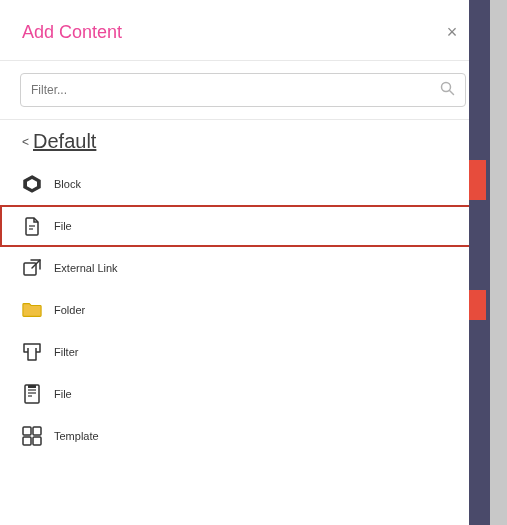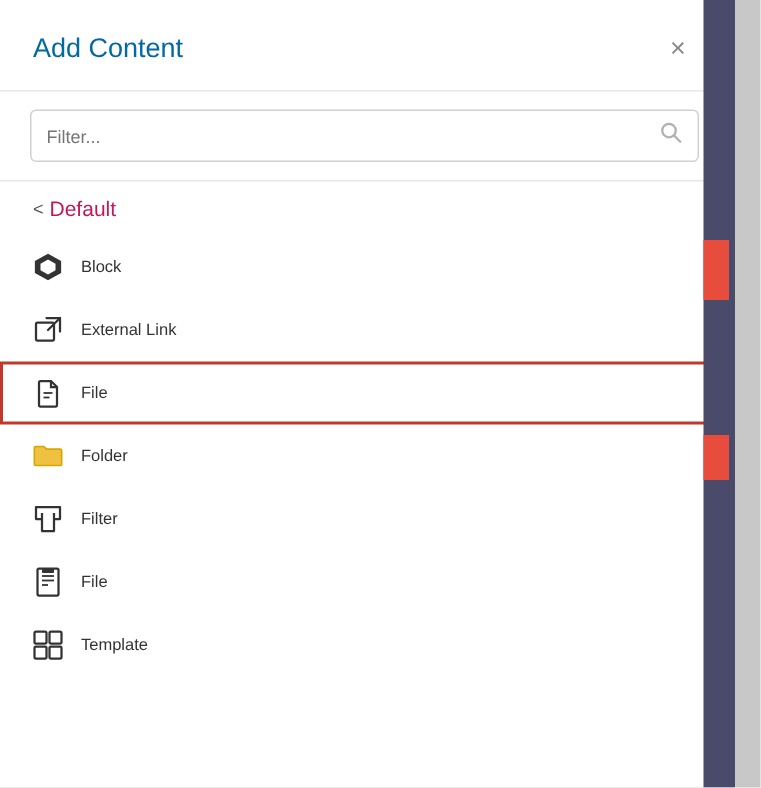--- a/index.html
+++ b/index.html
@@ -33,21 +33,21 @@
       display: flex;
       align-items: center;
       justify-content: space-between;
       padding: 18px 20px 14px 22px;
       border-bottom: 1px solid #e8e8e8;
     }
 
     .modal-title {
       font-size: 18px;
       font-weight: 500;
-      color: #0369a1;
+      color: #ec4899;
     }
 
     .close-btn {
       width: 28px;
       height: 28px;
       display: flex;
       align-items: center;
       justify-content: center;
       cursor: pointer;
       color: #888;
@@ -90,22 +90,23 @@
       align-items: center;
       gap: 4px;
     }
 
     .breadcrumb-arrow {
       color: #555;
       font-size: 12px;
     }
 
     .breadcrumb-text {
-      font-size: 14px;
-      color: #be185d;
+      font-size: 20px;
+      color: #404040;
+      text-decoration: underline;
     }
 
     .menu-list {
       flex: 1;
       overflow-y: auto;
       padding: 4px 0 10px 0;
     }
 
     .menu-item {
       display: flex;
@@ -195,41 +196,41 @@
     <div class="menu-item">
       <span class="menu-item-icon">
         <svg width="20" height="20" viewBox="0 0 20 20" fill="none">
           <polygon points="10,2 18,6.5 18,13.5 10,18 2,13.5 2,6.5" stroke="#333" stroke-width="1.5" fill="#333"></polygon>
           <polygon points="10,5 15,7.8 15,12.2 10,15 5,12.2 5,7.8" fill="white"></polygon>
         </svg>
       </span>
       <span class="menu-item-label">Block</span>
     </div>
 
-    <div class="menu-item">
-      <span class="menu-item-icon">
-        <svg width="20" height="20" viewBox="0 0 20 20" fill="none">
-          <rect x="2" y="5" width="12" height="12" rx="1" stroke="#333" stroke-width="1.5" fill="none"></rect>
-          <path d="M9 2h9v9" stroke="#333" stroke-width="1.5" fill="none" stroke-linecap="round" stroke-linejoin="round"></path>
-          <line x1="18" y1="2" x2="10" y2="10" stroke="#333" stroke-width="1.5" stroke-linecap="round"></line>
-        </svg>
-      </span>
-      <span class="menu-item-label">External Link</span>
-    </div>
-
     <div class="menu-item active-item">
       <span class="menu-item-icon">
         <svg width="20" height="20" viewBox="0 0 20 20" fill="none">
           <path d="M5 2h7l4 4v12a1 1 0 01-1 1H5a1 1 0 01-1-1V3a1 1 0 011-1z" stroke="#333" stroke-width="1.5" fill="none"></path>
           <polyline points="12,2 12,6 16,6" stroke="#333" stroke-width="1.5" fill="none"></polyline>
           <line x1="7" y1="10" x2="13" y2="10" stroke="#333" stroke-width="1.2"></line>
           <line x1="7" y1="13" x2="11" y2="13" stroke="#333" stroke-width="1.2"></line>
         </svg>
       </span>
       <span class="menu-item-label">File</span>
+    </div>
+
+    <div class="menu-item">
+      <span class="menu-item-icon">
+        <svg width="20" height="20" viewBox="0 0 20 20" fill="none">
+          <rect x="2" y="5" width="12" height="12" rx="1" stroke="#333" stroke-width="1.5" fill="none"></rect>
+          <path d="M9 2h9v9" stroke="#333" stroke-width="1.5" fill="none" stroke-linecap="round" stroke-linejoin="round"></path>
+          <line x1="18" y1="2" x2="10" y2="10" stroke="#333" stroke-width="1.5" stroke-linecap="round"></line>
+        </svg>
+      </span>
+      <span class="menu-item-label">External Link</span>
     </div>
 
     <div class="menu-item">
       <span class="menu-item-icon">
         <svg width="22" height="20" viewBox="0 0 22 20" fill="none">
           <path d="M1 4a1 1 0 011-1h6l2 2h10a1 1 0 011 1v10a1 1 0 01-1 1H2a1 1 0 01-1-1V4z" fill="#f0c040" stroke="#d4a800" stroke-width="1.2"></path>
         </svg>
       </span>
       <span class="menu-item-label">Folder</span>
     </div>

